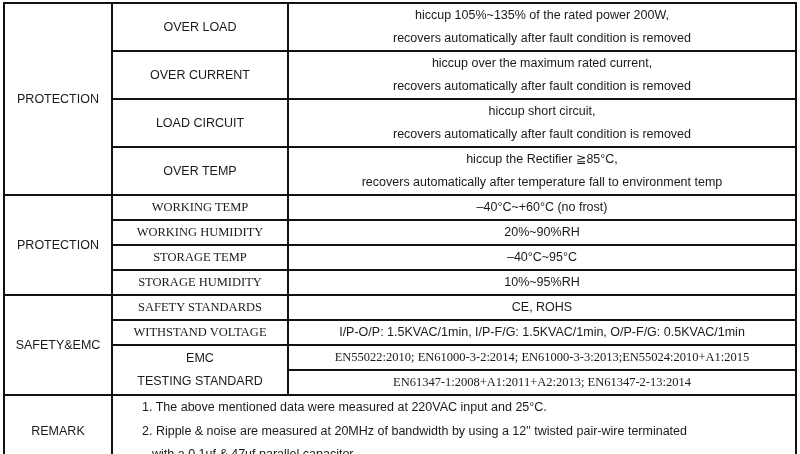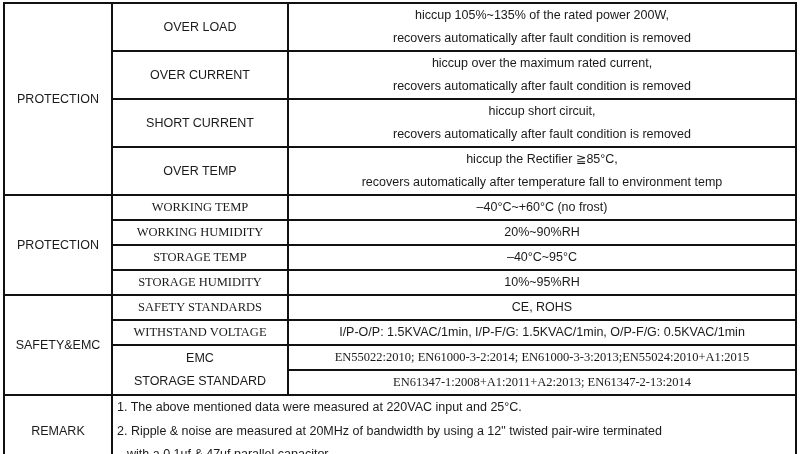--- a/index.html
+++ b/index.html
@@ -6,21 +6,21 @@
   body { width: 800px; height: 454px; overflow: hidden; position: relative;
          font-family: "Liberation Sans", "DejaVu Sans", sans-serif; color: #1a1a1a; }
   .spec-table { position: absolute; left: 3px; top: 2px; width: 794px; border-collapse: collapse;
                 table-layout: fixed; }
   .spec-table td { border: 2px solid #111; padding: 0; text-align: center; vertical-align: middle;
                    font-size: 12.5px; line-height: 23px; overflow: hidden; white-space: nowrap; }
   .col1 { width: 108px; }
   .col2 { width: 176px; }
   .col3 { width: auto; }
   td.remark-text { text-align: left; padding-left: 4px; }
-  .remark-line { display: block; line-height: 23.5px; }
+  .remark-line { display: block; line-height: 23.5px; margin-left: 25px; }
   .remark-line.indent { padding-left: 10px; }
   .desc-line { display: block; line-height: 23px; }
   .h47 { height: 43px; }
   .h23 { height: 20px; font-family: Liberation Serif, serif; }
   .h71 { height: 67px; }
 </style>
 </head>
 <body>
 
 <table class="spec-table">
@@ -40,21 +40,21 @@
       </td>
     </tr>
     <tr>
       <td class="h47">OVER CURRENT</td>
       <td>
         <span class="desc-line">hiccup over the maximum rated current,</span>
         <span class="desc-line">recovers automatically after fault condition is removed</span>
       </td>
     </tr>
     <tr>
-      <td class="h47">SHORT CURRENT</td>
+      <td class="h47">LOAD CIRCUIT</td>
       <td>
         <span class="desc-line">hiccup short circuit,</span>
         <span class="desc-line">recovers automatically after fault condition is removed</span>
       </td>
     </tr>
     <tr>
       <td class="h47">OVER TEMP</td>
       <td>
         <span class="desc-line">hiccup the Rectifier ≧85°C,</span>
         <span class="desc-line">recovers automatically after temperature fall to environment temp</span>
@@ -84,21 +84,21 @@
       <td class="h23">SAFETY STANDARDS</td>
       <td>CE, ROHS</td>
     </tr>
     <tr>
       <td class="h23">WITHSTAND VOLTAGE</td>
       <td>I/P-O/P: 1.5KVAC/1min, I/P-F/G: 1.5KVAC/1min, O/P-F/G: 0.5KVAC/1min</td>
     </tr>
     <tr>
       <td rowspan="2">
         <span class="desc-line">EMC</span>
-        <span class="desc-line">STORAGE STANDARD</span>
+        <span class="desc-line">TESTING STANDARD</span>
       </td>
       <td class="h23">EN55022:2010; EN61000-3-2:2014; EN61000-3-3:2013;EN55024:2010+A1:2015</td>
     </tr>
     <tr>
       <td class="h23">EN61347-1:2008+A1:2011+A2:2013; EN61347-2-13:2014</td>
     </tr>
 
     <tr>
       <td class="h71">REMARK</td>
       <td colspan="2" class="remark-text">

